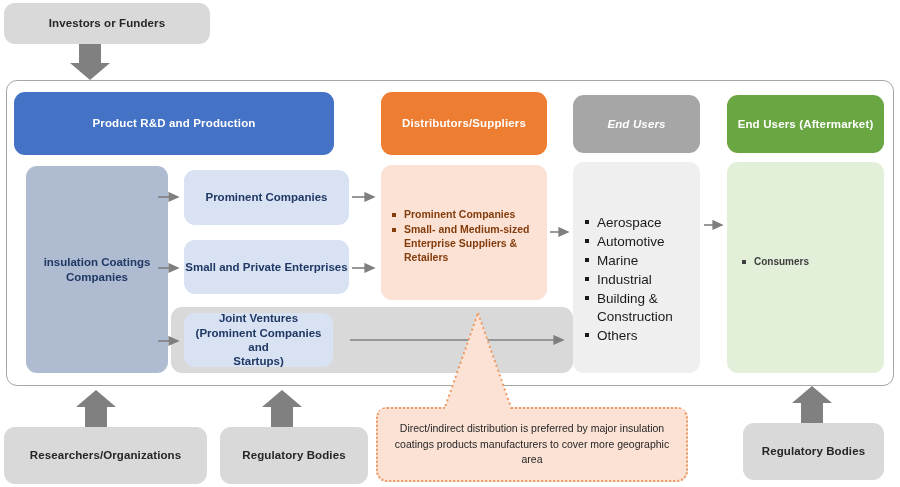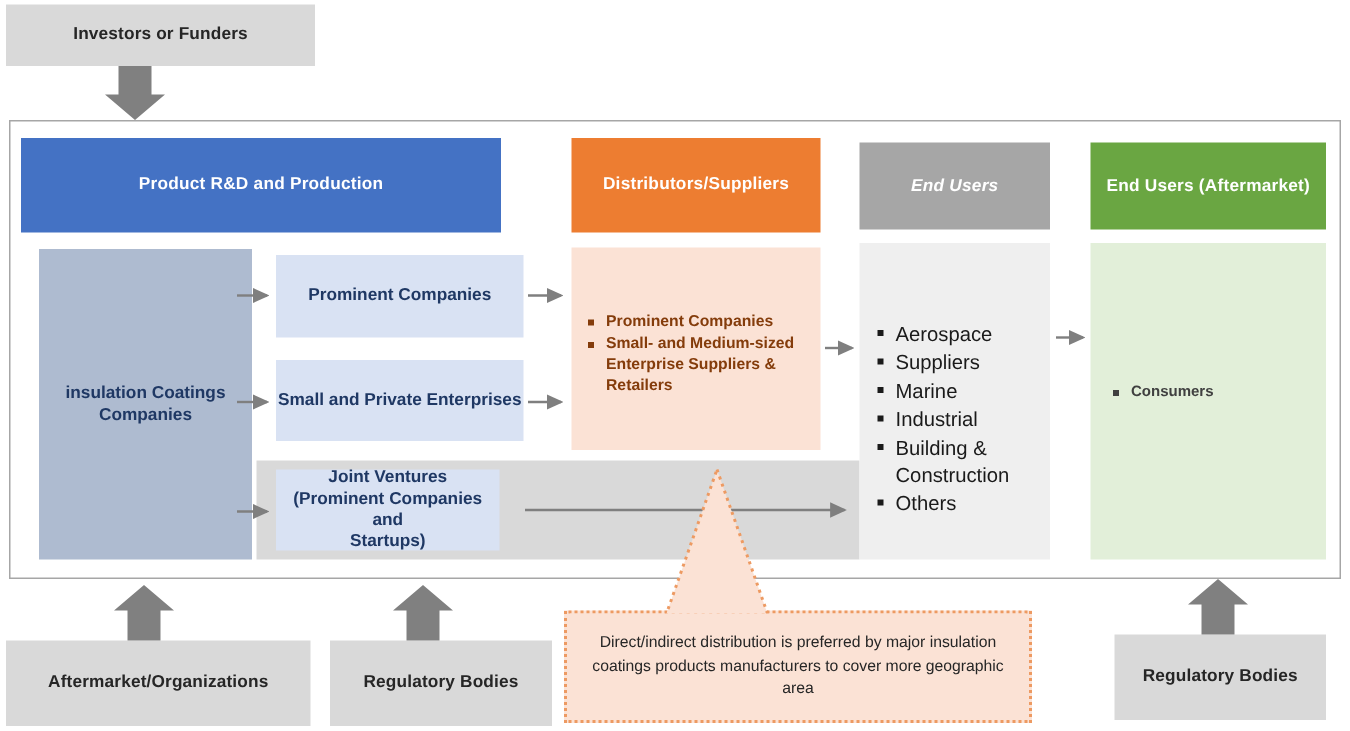--- a/index.html
+++ b/index.html
@@ -11,21 +11,21 @@
   body {
     font-family: "Liberation Sans", sans-serif;
   }
   #canvas {
     position: relative;
     width: 900px;
     height: 487px;
     background: #ffffff;
     overflow: hidden;
   }
-  .abs { position: absolute; box-sizing: border-box; }
+  .abs { position: absolute; box-sizing: border-box; border-radius: 11px; }
 
   
   .box {
     display: flex;
     align-items: center;
     justify-content: center;
     text-align: center;
     line-height: 1.25;
   }
 
@@ -183,36 +183,36 @@
   <div class="abs panel-peach" style="left:381px; top:165px; width:166px; height:135px;">
     <ul class="bul bul-orange" style="margin:43px 0 0 11px; width:142px;">
       <li>Prominent Companies</li>
       <li>Small- and Medium-sized Enterprise Suppliers &amp; Retailers</li>
     </ul>
   </div>
 
   <div class="abs panel-graylight" style="left:573px; top:162px; width:127px; height:211px;">
     <ul class="bul bul-dark" style="margin:52px 0 0 12px; width:110px;">
       <li>Aerospace</li>
-      <li>Suppliers</li>
+      <li>Automotive</li>
       <li>Marine</li>
       <li>Industrial</li>
       <li>Building &amp; Construction</li>
       <li>Others</li>
     </ul>
   </div>
 
   <div class="abs panel-greenpale" style="left:727px; top:162px; width:157px; height:211px;">
     <ul class="bul bul-gray" style="margin:93px 0 0 15px; width:130px;">
       <li>Consumers</li>
     </ul>
   </div>
 
   <div class="abs box stake-box" style="left:4px; top:427px; width:203px; height:57px;">
-    <span>Aftermarket/Organizations</span>
+    <span>Researchers/Organizations</span>
   </div>
 
   <div class="abs box stake-box" style="left:220px; top:427px; width:148px; height:57px;">
     <span>Regulatory Bodies</span>
   </div>
 
   <div class="abs box stake-box" style="left:743px; top:423px; width:141px; height:57px;">
     <span>Regulatory Bodies</span>
   </div>
 

